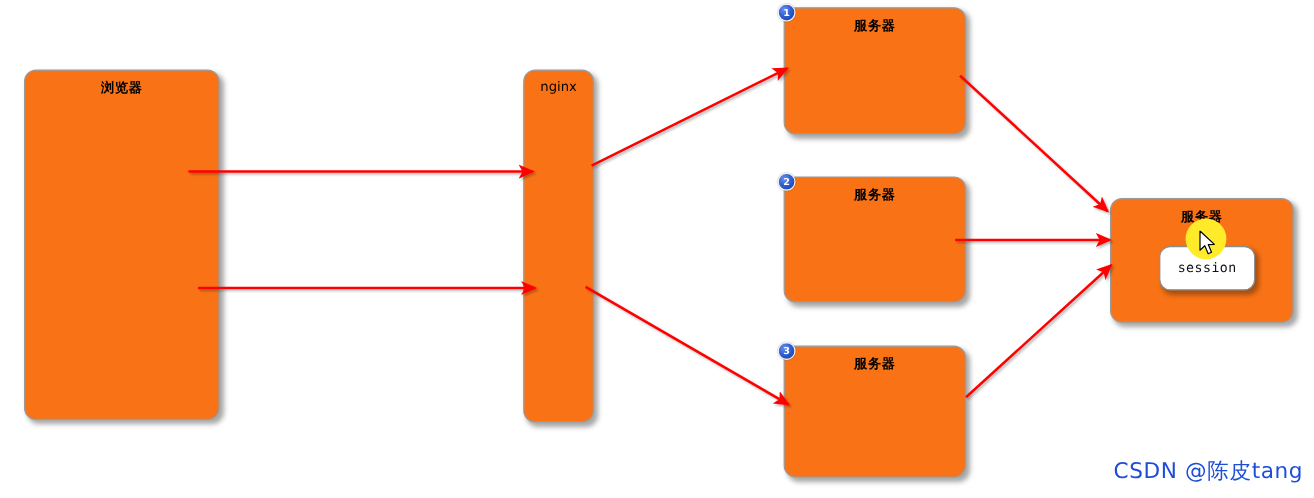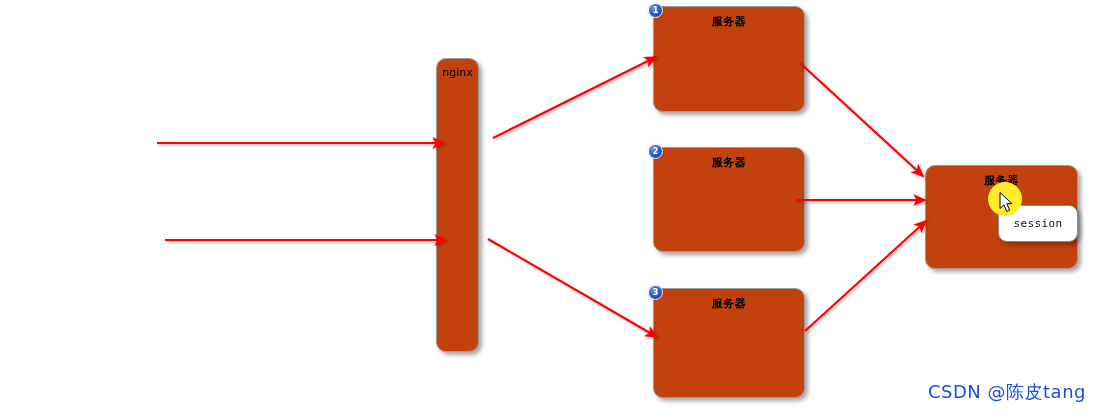--- a/index.html
+++ b/index.html
@@ -12,21 +12,21 @@
   }
   #canvas {
     position: relative;
     width: 1095px;
     height: 415px;
     background: #ffffff;
     overflow: hidden;
   }
   .node {
     position: absolute;
-    background: #c2410c;
+    background: #f97316;
     border: 1px solid #9a9a9a;
     border-radius: 10px;
     box-shadow: 3px 3px 4px rgba(0,0,0,0.35);
     box-sizing: border-box;
   }
   .node-title {
     position: absolute;
     left: 0;
     right: 0;
     top: 7px;
@@ -106,43 +106,46 @@
     font-family: "DejaVu Sans", "Liberation Sans", sans-serif;
     white-space: nowrap;
     letter-spacing: 0.5px;
   }
 </style>
 </head>
 <body>
 
 <div id="canvas">
 
+  <div class="node" style="left:20px; top:58px; width:163px; height:292px;">
+    <div class="node-title">浏览器</div>
+  </div>
 
-  <div class="node" style="left:436px; top:58px; width:43px; height:294px;">
+  <div class="node" style="left:436px; top:58px; width:59px; height:294px;">
     <div class="node-title small">nginx</div>
   </div>
 
   <div class="node" style="left:653px; top:6px; width:152px; height:106px;">
     <div class="node-title">服务器</div>
   </div>
   <div class="badge" style="left:648px; top:3px;">1</div>
 
   <div class="node" style="left:653px; top:147px; width:152px; height:105px;">
     <div class="node-title">服务器</div>
   </div>
   <div class="badge" style="left:648px; top:144px;">2</div>
 
   <div class="node" style="left:653px; top:288px; width:152px; height:110px;">
     <div class="node-title">服务器</div>
   </div>
   <div class="badge" style="left:648px; top:285px;">3</div>
 
   <div class="node" style="left:925px; top:165px; width:153px; height:104px;">
     <div class="node-title">服务器</div>
-    <div class="session-box" style="left:40px; top:39px; width:80px; height:37px;margin-left:32px;">
+    <div class="session-box" style="left:40px; top:39px; width:80px; height:37px;">
       <span class="session-label">session</span>
     </div>
   </div>
 
   <svg class="arrows" viewBox="0 0 1095 415" xmlns="http://www.w3.org/2000/svg">
     <defs>
       <marker id="ah" markerWidth="7" markerHeight="7" refX="5.6" refY="3" orient="auto" markerUnits="strokeWidth">
         <path d="M0,0.2 L6.4,3 L0,5.8 L1.5,3 Z" fill="#ff0000"></path>
       </marker>
       <filter id="sh" x="-25%" y="-25%" width="160%" height="160%">

